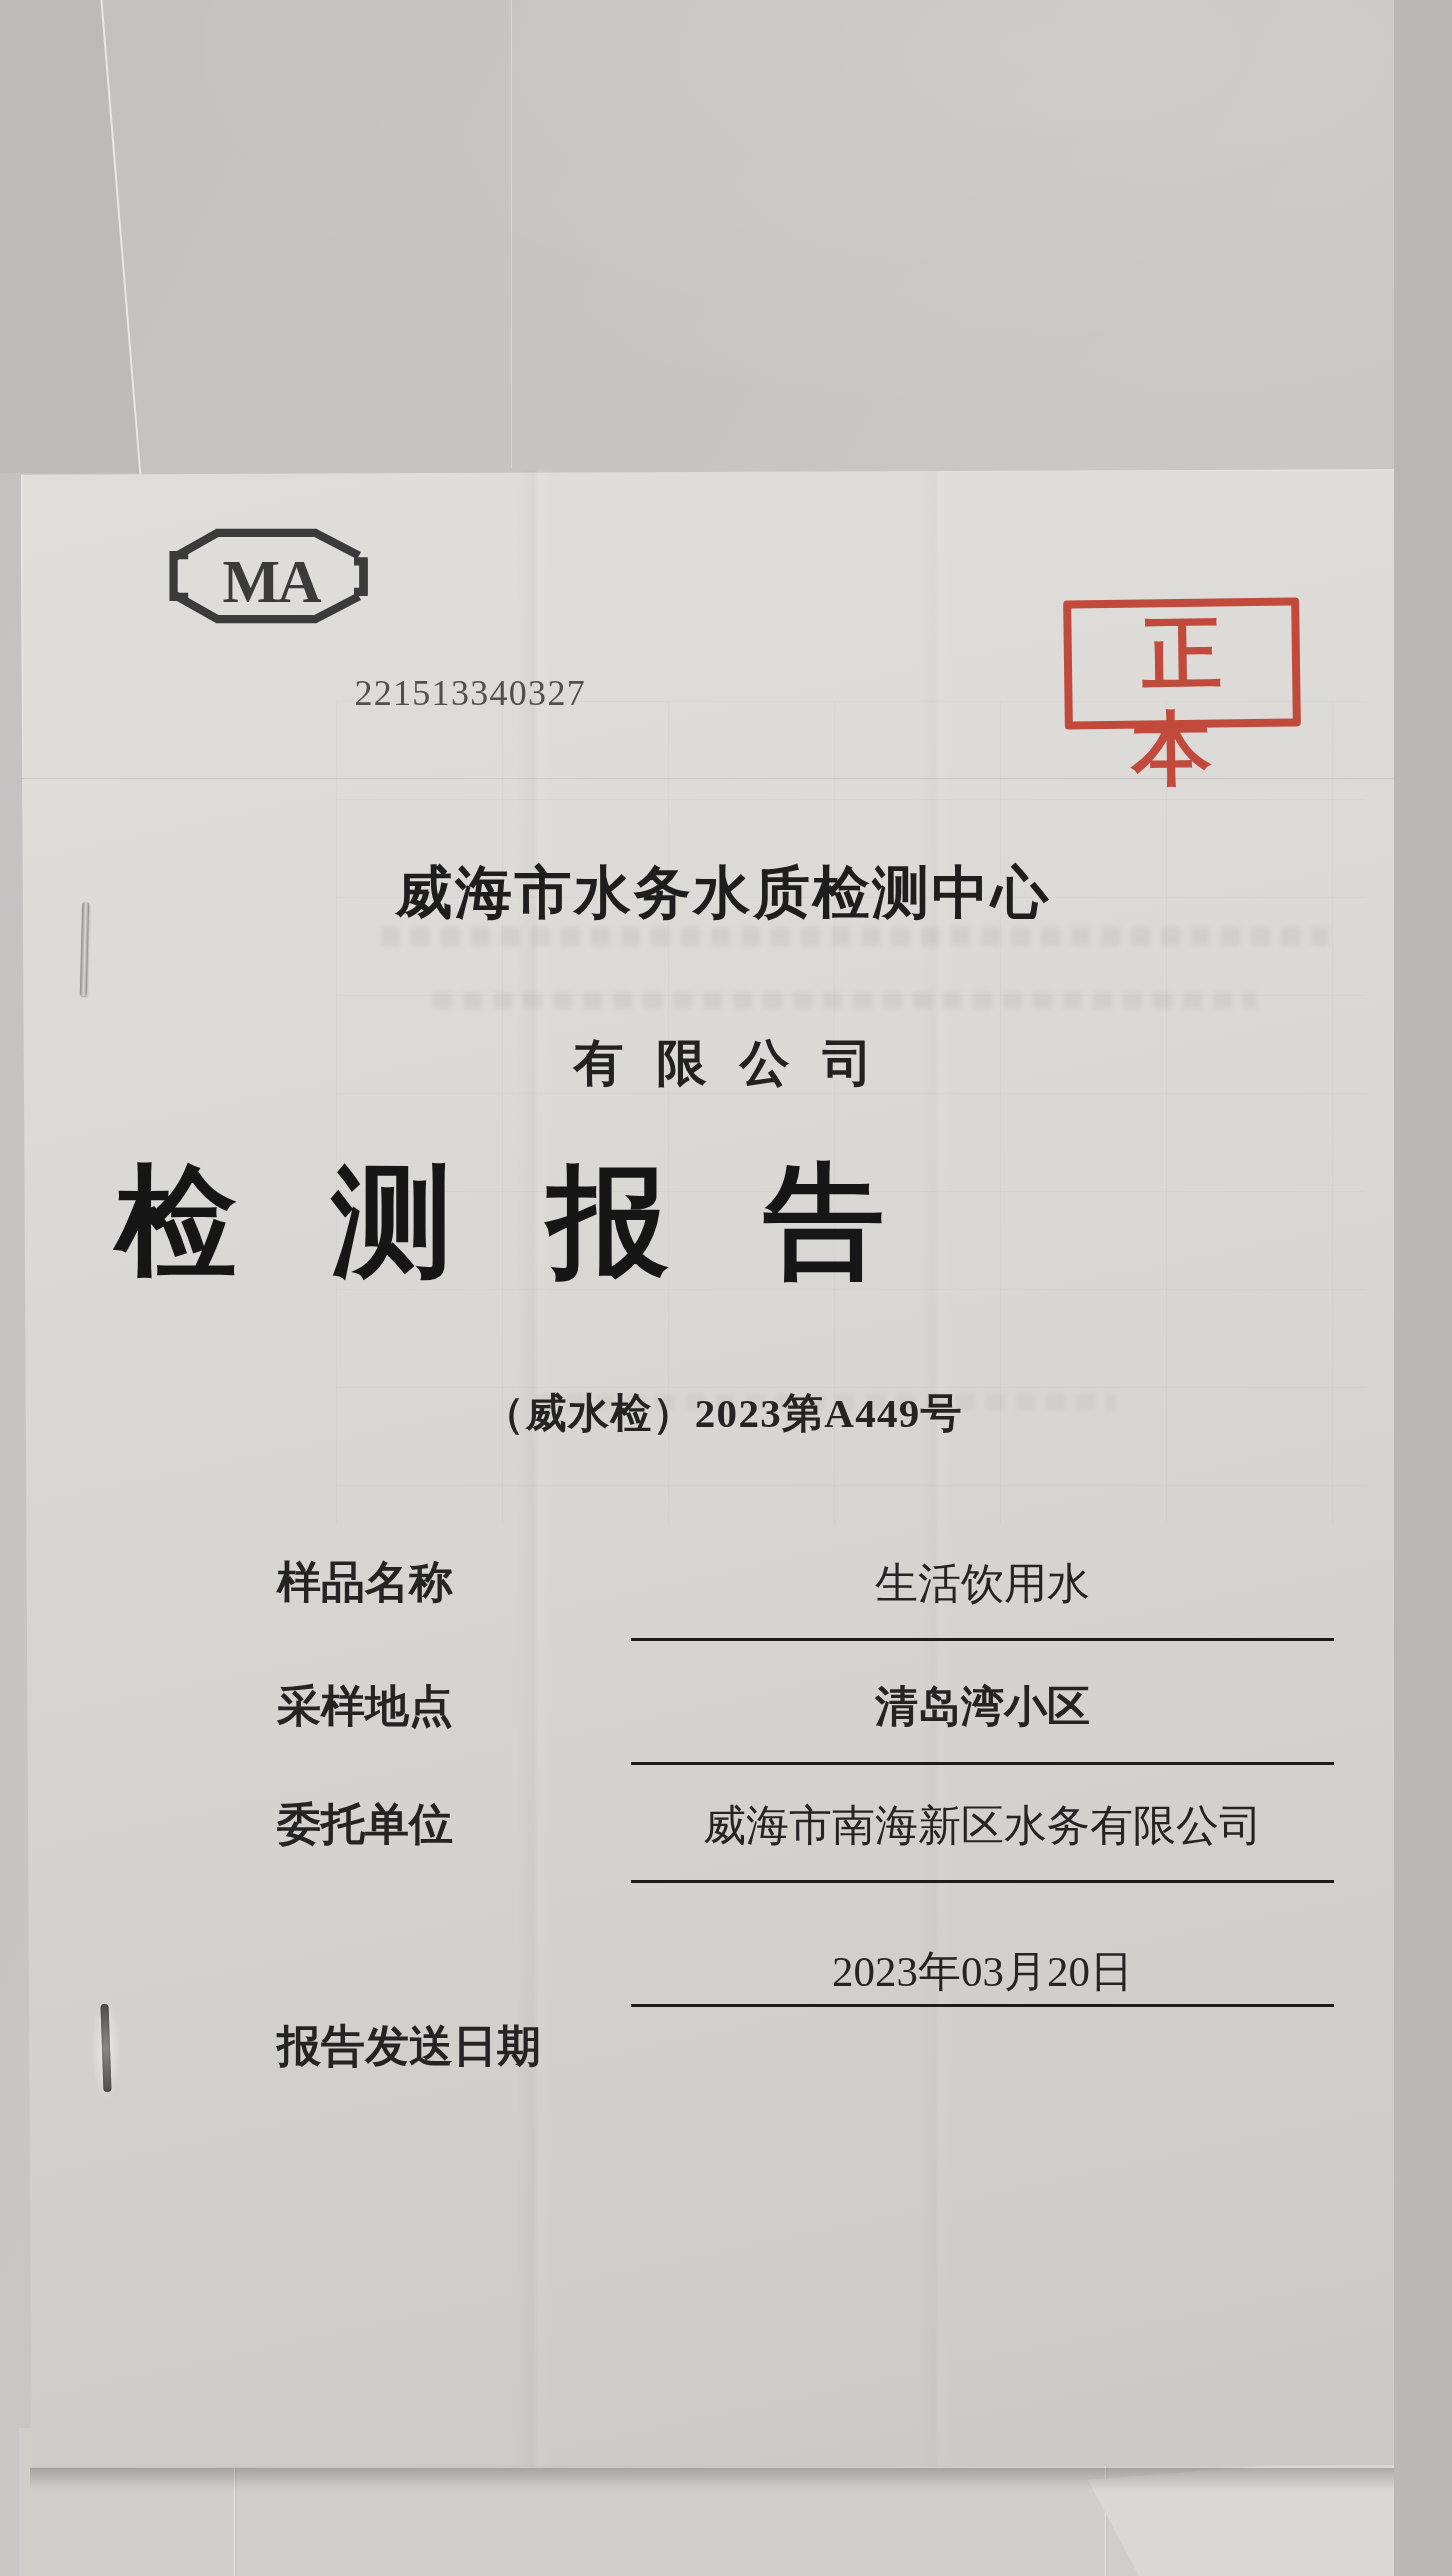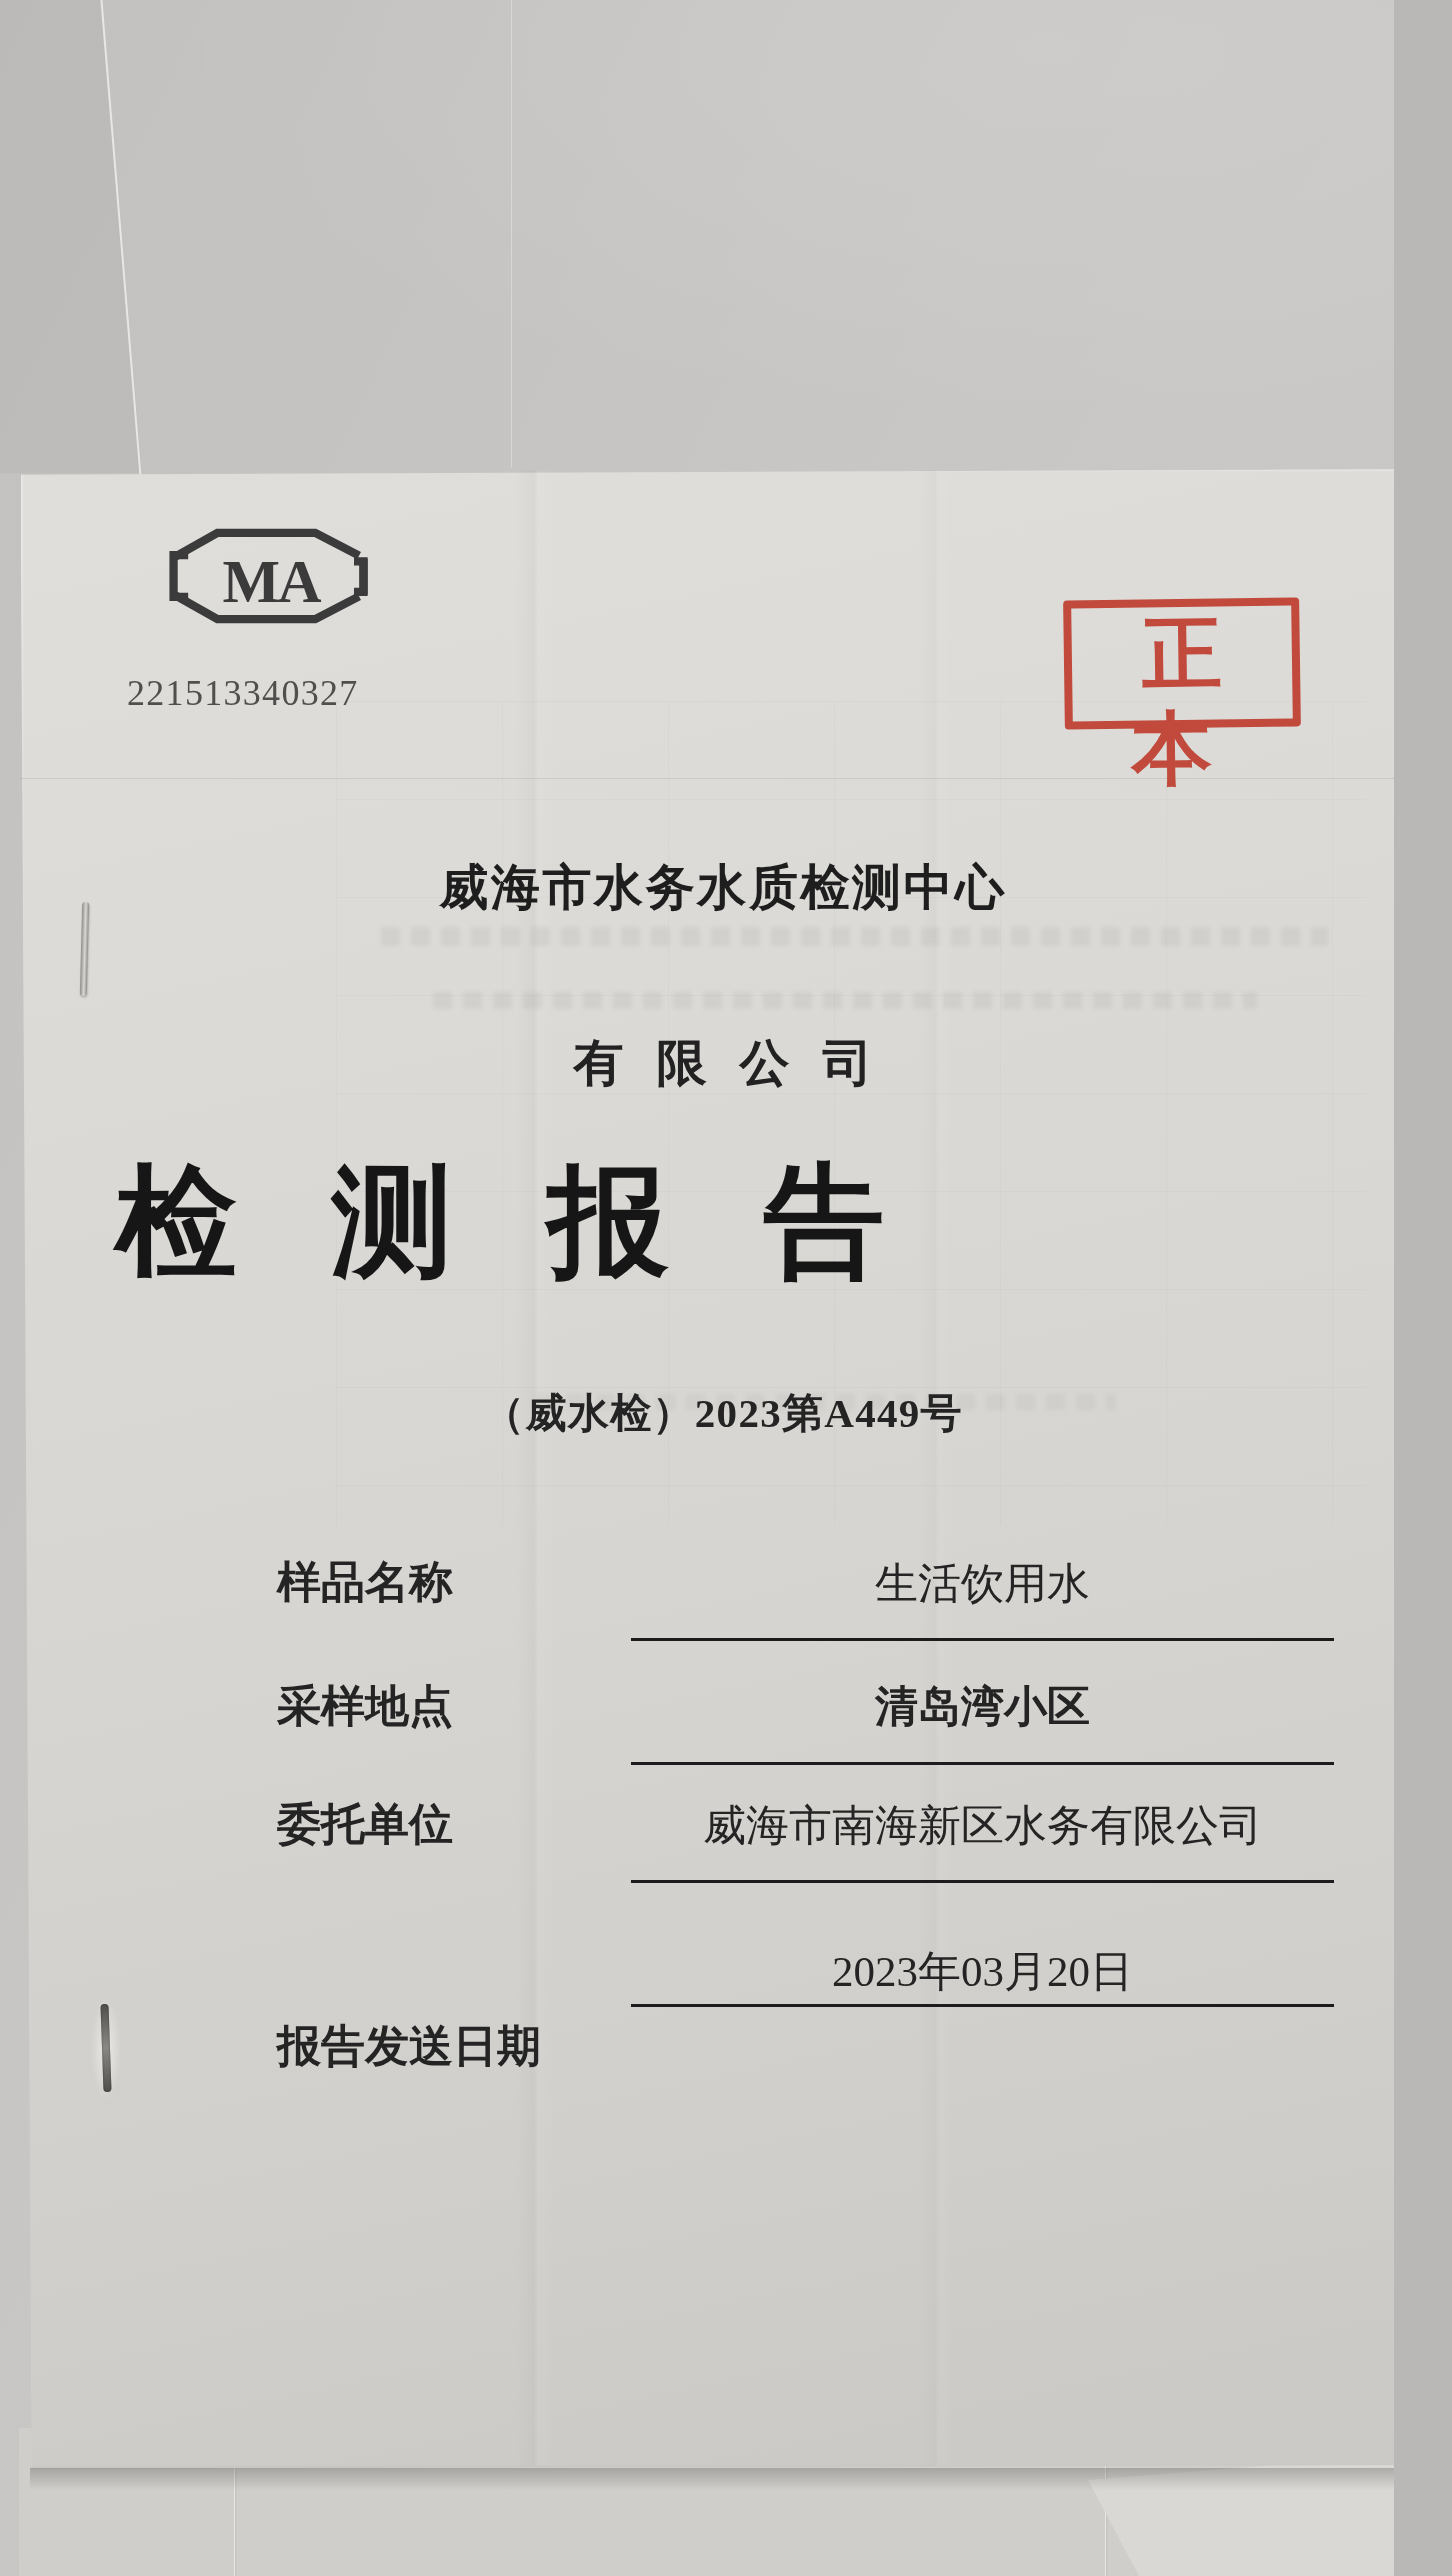--- a/index.html
+++ b/index.html
@@ -44,26 +44,26 @@
       background:repeating-linear-gradient(180deg,rgba(90,88,82,.55) 0 1.3px,transparent 1.3px 98px),
                  repeating-linear-gradient(90deg,rgba(90,88,82,.55) 0 1.3px,transparent 1.3px 166px);}
   .ghost{filter:blur(1.9px);opacity:.14;
          background:repeating-linear-gradient(90deg,rgba(95,93,87,.55) 0 19.3px,transparent 19.3px 30px);}
   .ghost1{left:381px;top:927px;width:947px;height:19.3px;}
   .ghost2{left:433px;top:992px;width:824px;height:16.7px;}
   .ghost3{left:536px;top:1394px;width:580px;height:15.5px;opacity:.10;}
 
   
   .cma{left:160px;top:522px;width:219px;height:108px;}
-  .serial{left:127px;top:672px;width:451px;height:41px;font-size:36px;letter-spacing:1.3px;
-          color:#504f4d;white-space:nowrap;}
+  .serial{left:135px;top:672px;width:451px;height:41px;font-size:36px;letter-spacing:1.3px;
+          color:#504f4d;white-space:nowrap;text-align:right;}
   .stamp{left:1064px;top:599px;width:220px;height:113px;border:8.4px solid #c14a3c;border-radius:3.9px;
          transform:rotate(-.8deg);color:#c14a3c;font-weight:700;font-size:80px;line-height:95px;
          text-align:center;letter-spacing:23px;text-indent:23px;}
-  .org1{left:20.6px;top:855px;width:1405px;height:77px;text-align:center;font-size:49px;font-weight:700;
+  .org1{left:20.6px;top:855px;width:1405px;height:77px;text-align:center;font-size:57px;font-weight:700;
         letter-spacing:2.6px;color:#1e1e1e;}
   .org2{left:20.6px;top:1030px;width:1405px;height:67px;text-align:center;font-size:50px;font-weight:700;
         letter-spacing:33px;text-indent:33px;color:#222;}
   .big-title{left:20.6px;top:1141px;width:1405px;height:139px;text-align:left;font-size:121px;font-weight:700;
         letter-spacing:95px;text-indent:95px;color:#161616;white-space:nowrap;}
   .rep-no{left:20.6px;top:1386px;width:1405px;height:54px;text-align:center;font-size:41px;font-weight:600;
         letter-spacing:1.3px;color:#242424;}
 
   .f-label{left:277px;width:361px;height:62px;font-size:44px;font-weight:600;color:#242424;white-space:nowrap;}
   .f-value{left:631px;width:703px;height:62px;font-size:43px;font-weight:500;color:#242424;

